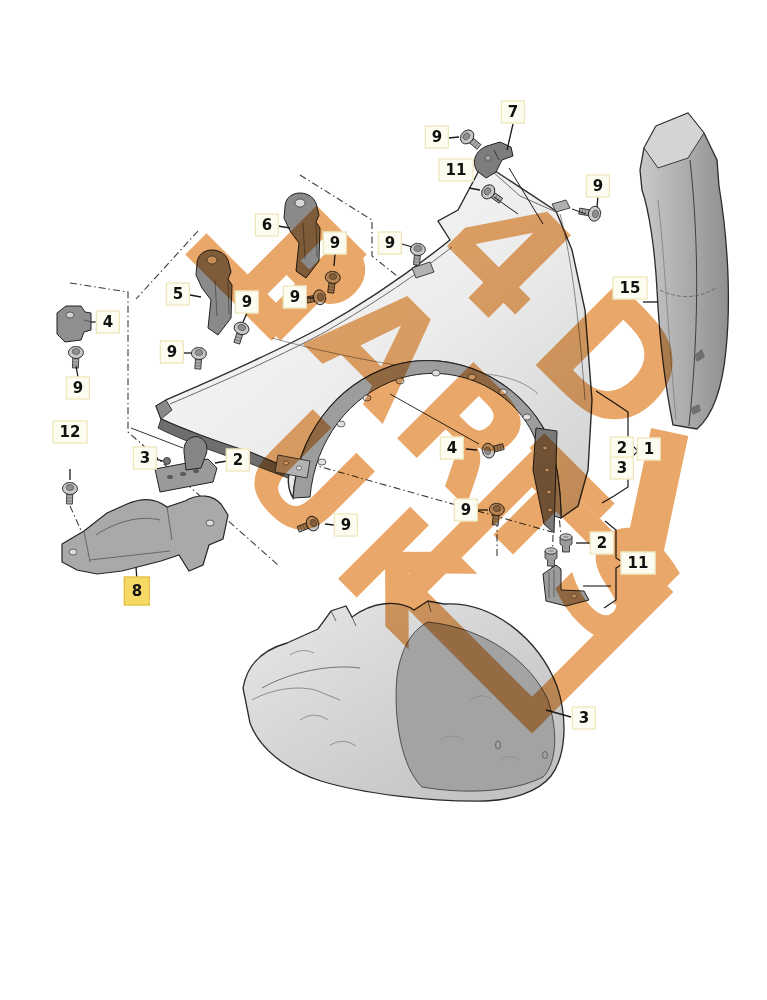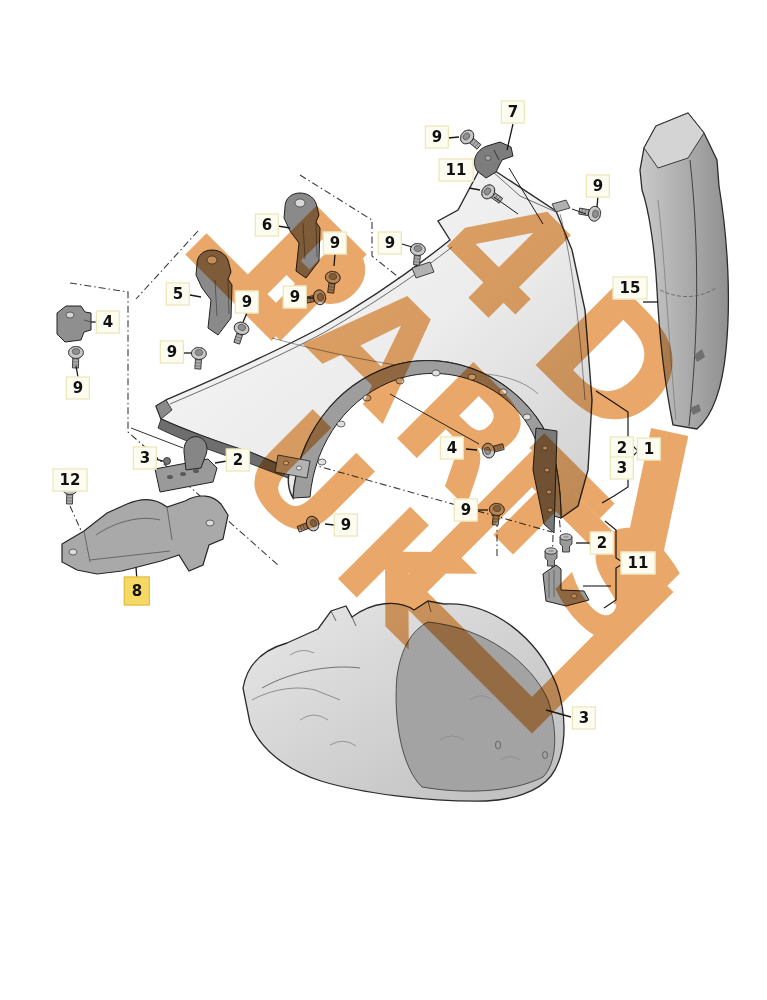--- a/index.html
+++ b/index.html
@@ -284,21 +284,21 @@
     <div class="lbl" style="left:295px;top:297px">9</div>
     <div class="lbl" style="left:247px;top:302px">9</div>
     <div class="lbl" style="left:108px;top:322px">4</div>
     <div class="lbl" style="left:630px;top:288px">15</div>
     <div class="lbl" style="left:172px;top:352px">9</div>
     <div class="lbl" style="left:78px;top:388px">9</div>
     <div class="lbl" style="left:622px;top:448px">2</div>
     <div class="lbl" style="left:649px;top:449px">1</div>
     <div class="lbl" style="left:622px;top:468px">3</div>
     <div class="lbl" style="left:452px;top:448px">4</div>
-    <div class="lbl" style="left:70px;top:480px">12</div>
+    <div class="lbl" style="left:70px;top:432px">12</div>
     <div class="lbl" style="left:145px;top:458px">3</div>
     <div class="lbl" style="left:238px;top:460px">2</div>
     <div class="lbl" style="left:466px;top:510px">9</div>
     <div class="lbl" style="left:346px;top:525px">9</div>
     <div class="lbl" style="left:602px;top:543px">2</div>
     <div class="lbl" style="left:638px;top:563px">11</div>
     <div class="lbl hl" style="left:137px;top:591px">8</div>
     <div class="lbl" style="left:584px;top:718px">3</div>
   </div>
 

